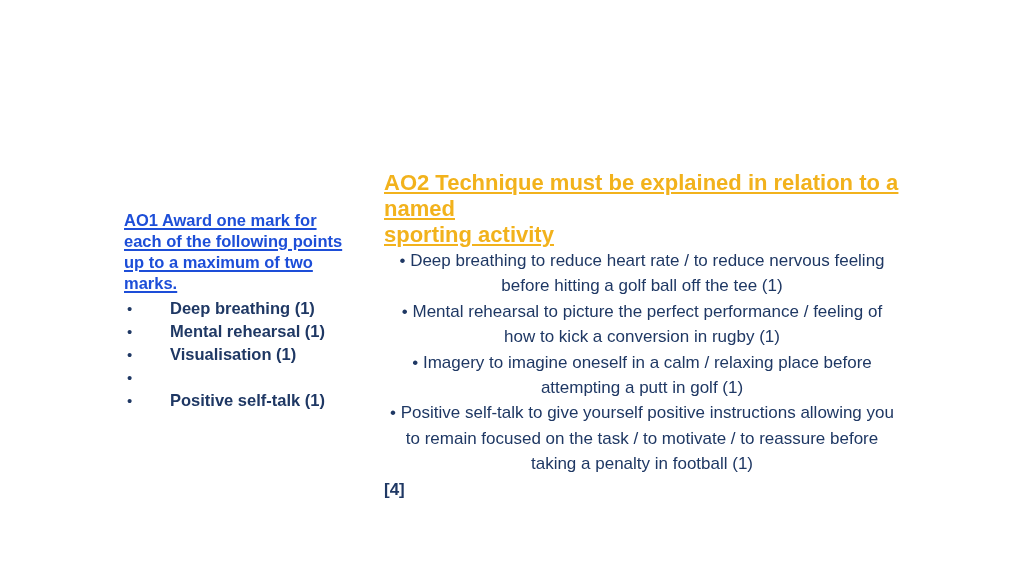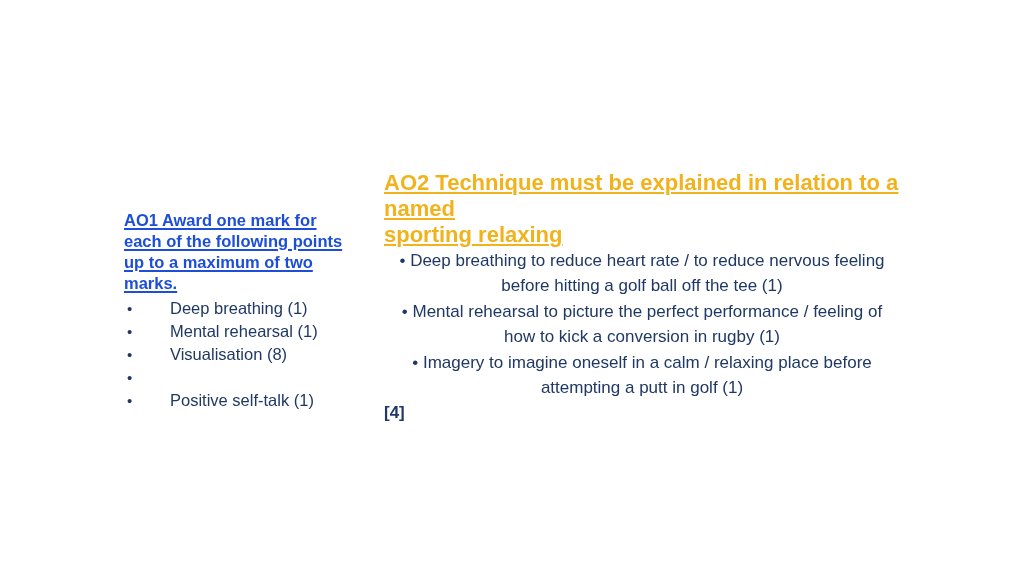--- a/index.html
+++ b/index.html
@@ -103,20 +103,21 @@
     width: 46px;
     flex: 0 0 46px;
     display: inline-block;
     font-size: 15px;
     line-height: 23px;
     padding-left: 3px;
     box-sizing: border-box;
   }
   .ao1-list li .txt {
     flex: 1 1 auto;
+    font-weight: bold;
   }
 
   
   .col-right {
     position: absolute;
     left: 384px;
     top: 170px;
     width: 516px;
   }
   .ao2-heading {
@@ -162,38 +163,39 @@
       <li>
         <span class="bul">•</span>
         <span class="txt">Deep breathing (1)</span>
       </li>
       <li>
         <span class="bul">•</span>
         <span class="txt">Mental rehearsal (1)</span>
       </li>
       <li>
         <span class="bul">•</span>
-        <span class="txt">Visualisation (8)</span>
+        <span class="txt">Visualisation (1)</span>
       </li>
       <li>
         <span class="bul">•</span>
       </li>
       <li>
         <span class="bul">•</span>
         <span class="txt">Positive self-talk (1)</span>
       </li>
     </ul>
   </div>
 
   <div class="col-right">
     <p class="ao2-heading">
       <span class="u-seg">AO2 Technique must be explained in relation to a named</span><br>
-      <span class="u-seg">sporting relaxing</span>
+      <span class="u-seg">sporting activity</span>
     </p>
     <div class="ao2-body">
       <p>•  Deep breathing to reduce heart rate / to reduce nervous feeling before hitting a golf ball off the tee (1)</p>
       <p>• Mental rehearsal to picture the perfect performance / feeling of how to kick a conversion in rugby (1)</p>
       <p>• Imagery to imagine oneself in a calm / relaxing place before attempting a putt in golf (1)</p>
+      <p>•  Positive self-talk to give yourself positive instructions allowing you to remain focused on the task / to motivate / to reassure before taking a penalty in football (1)</p>
     </div>
     <p class="marks">[4]</p>
   </div>
 
 </div>
 
 </body></html>

